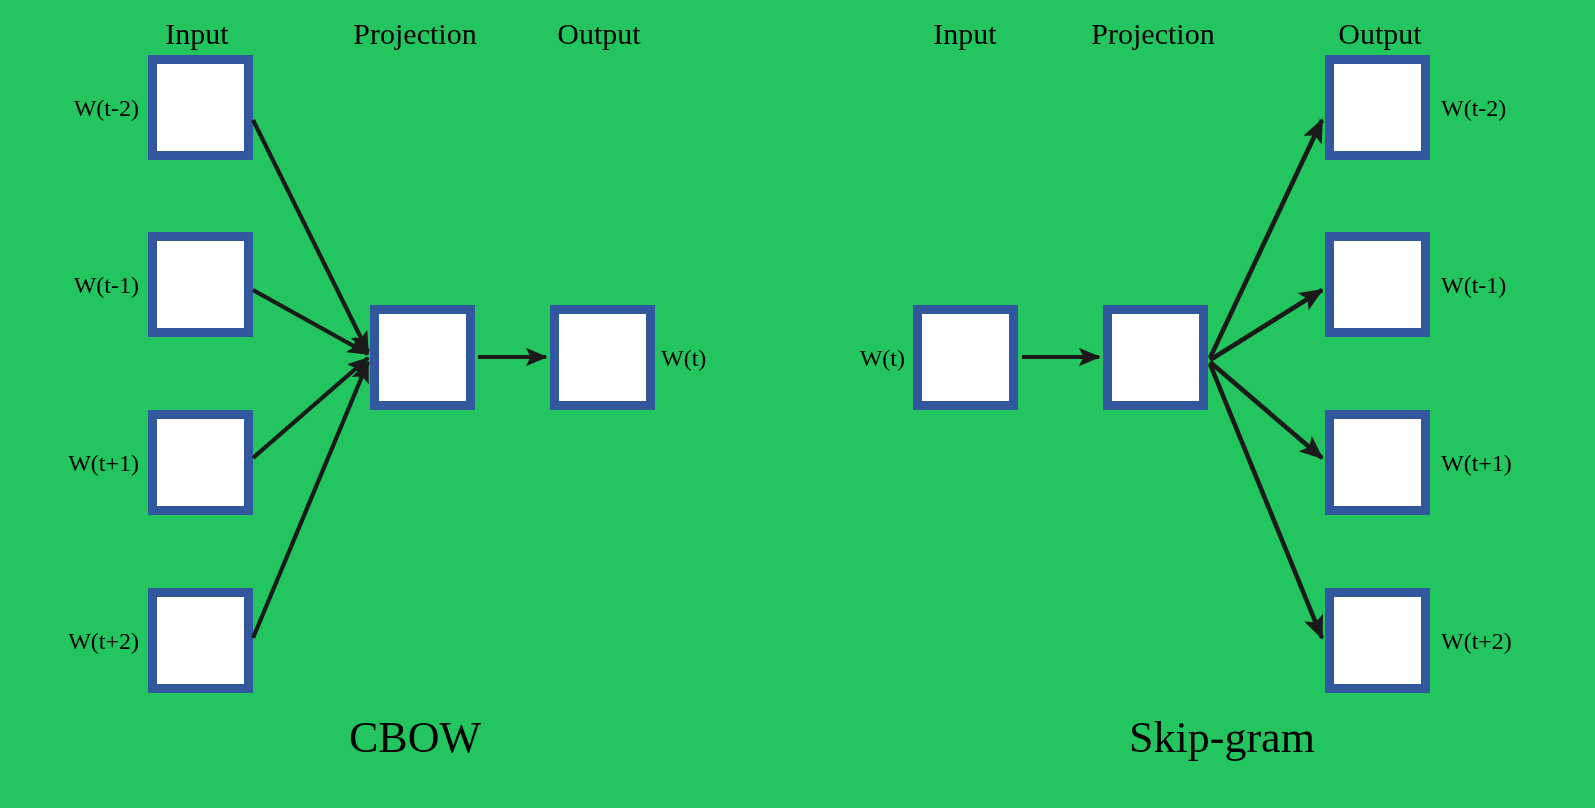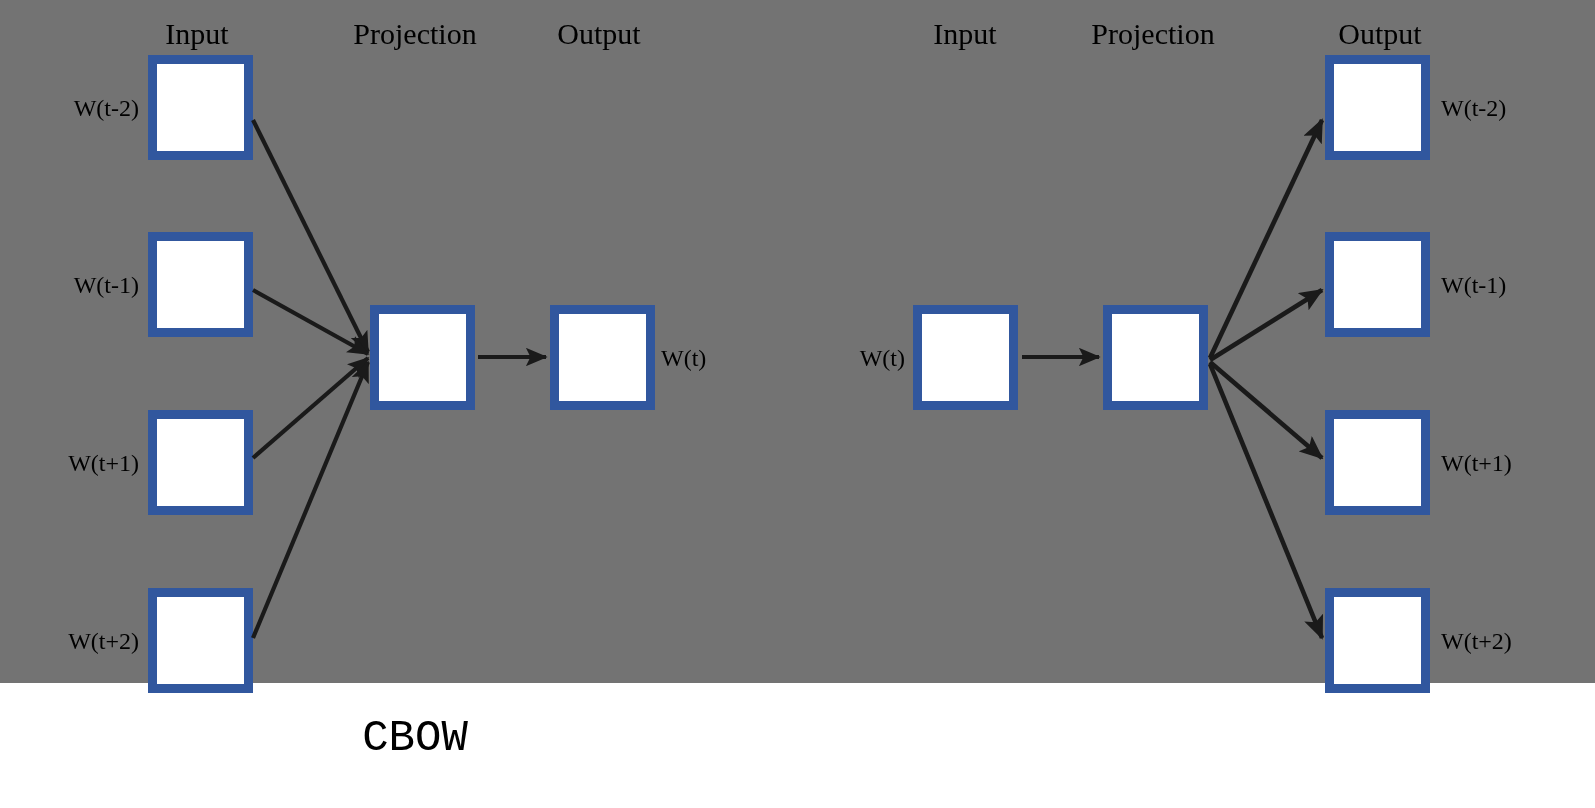--- a/index.html
+++ b/index.html
@@ -10,22 +10,22 @@
   body {
     width: 1595px;
     height: 808px;
     overflow: hidden;
     font-family: "Liberation Serif", "DejaVu Serif", serif;
     color: #000000;
   }
   #canvas {
     position: relative;
     width: 1595px;
-    height: 683px;
-    background: #737373;
+    height: 808px;
+    background: #22c55e;
   }
   svg.edges {
     position: absolute;
     left: 0;
     top: 0;
     width: 1595px;
     height: 808px;
     pointer-events: none;
   }
   .node-box {
@@ -55,21 +55,20 @@
   }
   .word-label.left-of {
     transform: translate(-100%, -50%);
   }
   .model-title {
     position: absolute;
     font-size: 44px;
     line-height: 46px;
     white-space: nowrap;
     transform: translateX(-50%);
-    font-family: Liberation Mono, monospace;
   }
 </style>
 </head>
 <body>
 
 <div id="canvas">
 
   <div class="col-label" style="left:197px; top:18px;">Input</div>
   <div class="col-label" style="left:415px; top:18px;">Projection</div>
   <div class="col-label" style="left:599px; top:18px;">Output</div>
@@ -104,20 +103,21 @@
   <div class="node-box" style="left:1325px; top:55px; width:105px; height:105px;"></div>
   <div class="node-box" style="left:1325px; top:232px; width:105px; height:105px;"></div>
   <div class="node-box" style="left:1325px; top:410px; width:105px; height:105px;"></div>
   <div class="node-box" style="left:1325px; top:588px; width:105px; height:105px;"></div>
 
   <div class="word-label right-of" style="left:1441px; top:108px;">W(t-2)</div>
   <div class="word-label right-of" style="left:1441px; top:285px;">W(t-1)</div>
   <div class="word-label right-of" style="left:1441px; top:463px;">W(t+1)</div>
   <div class="word-label right-of" style="left:1441px; top:641px;">W(t+2)</div>
 
+  <div class="model-title" style="left:1222px; top:715px;">Skip-gram</div>
 
   <svg class="edges" viewBox="0 0 1595 808">
     <defs>
       <marker id="arrowhead" markerWidth="5.2" markerHeight="4.4" refX="4.8" refY="2.2" orient="auto" markerUnits="strokeWidth">
         <path d="M0,0 L5.2,2.2 L0,4.4 L1.1,2.2 Z" fill="#1a1a1a"></path>
       </marker>
     </defs>
 
     <g stroke="#1a1a1a" stroke-width="4.2" fill="none" marker-end="url(#arrowhead)">
       <line x1="253" y1="120" x2="368" y2="352"></line>

